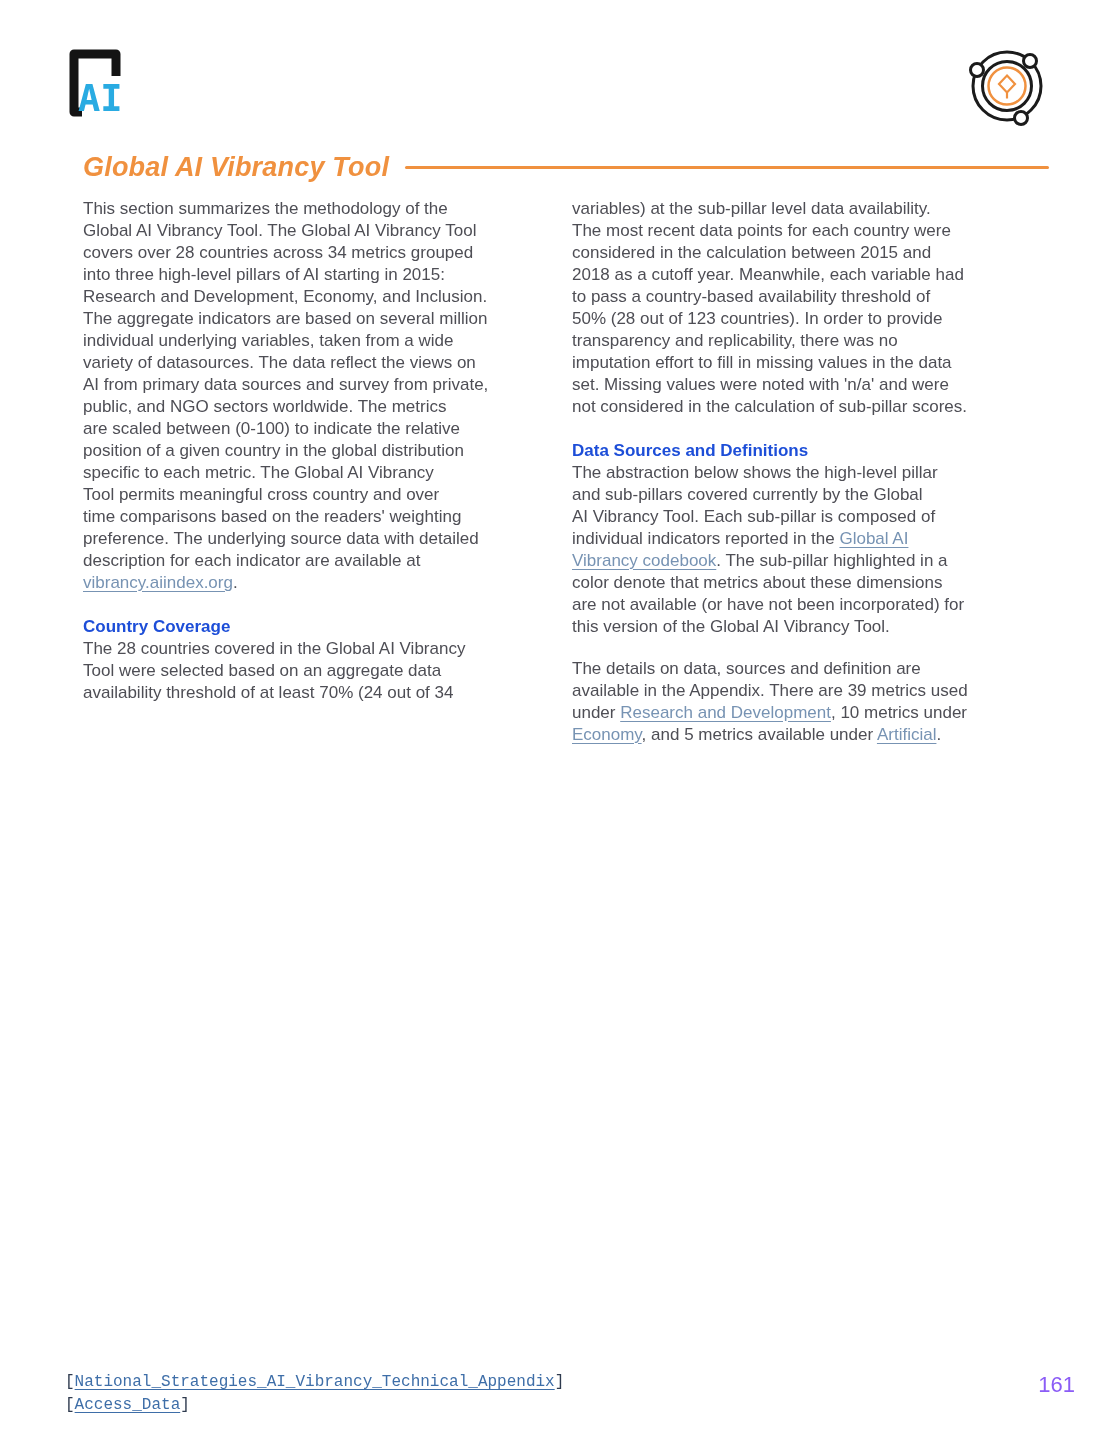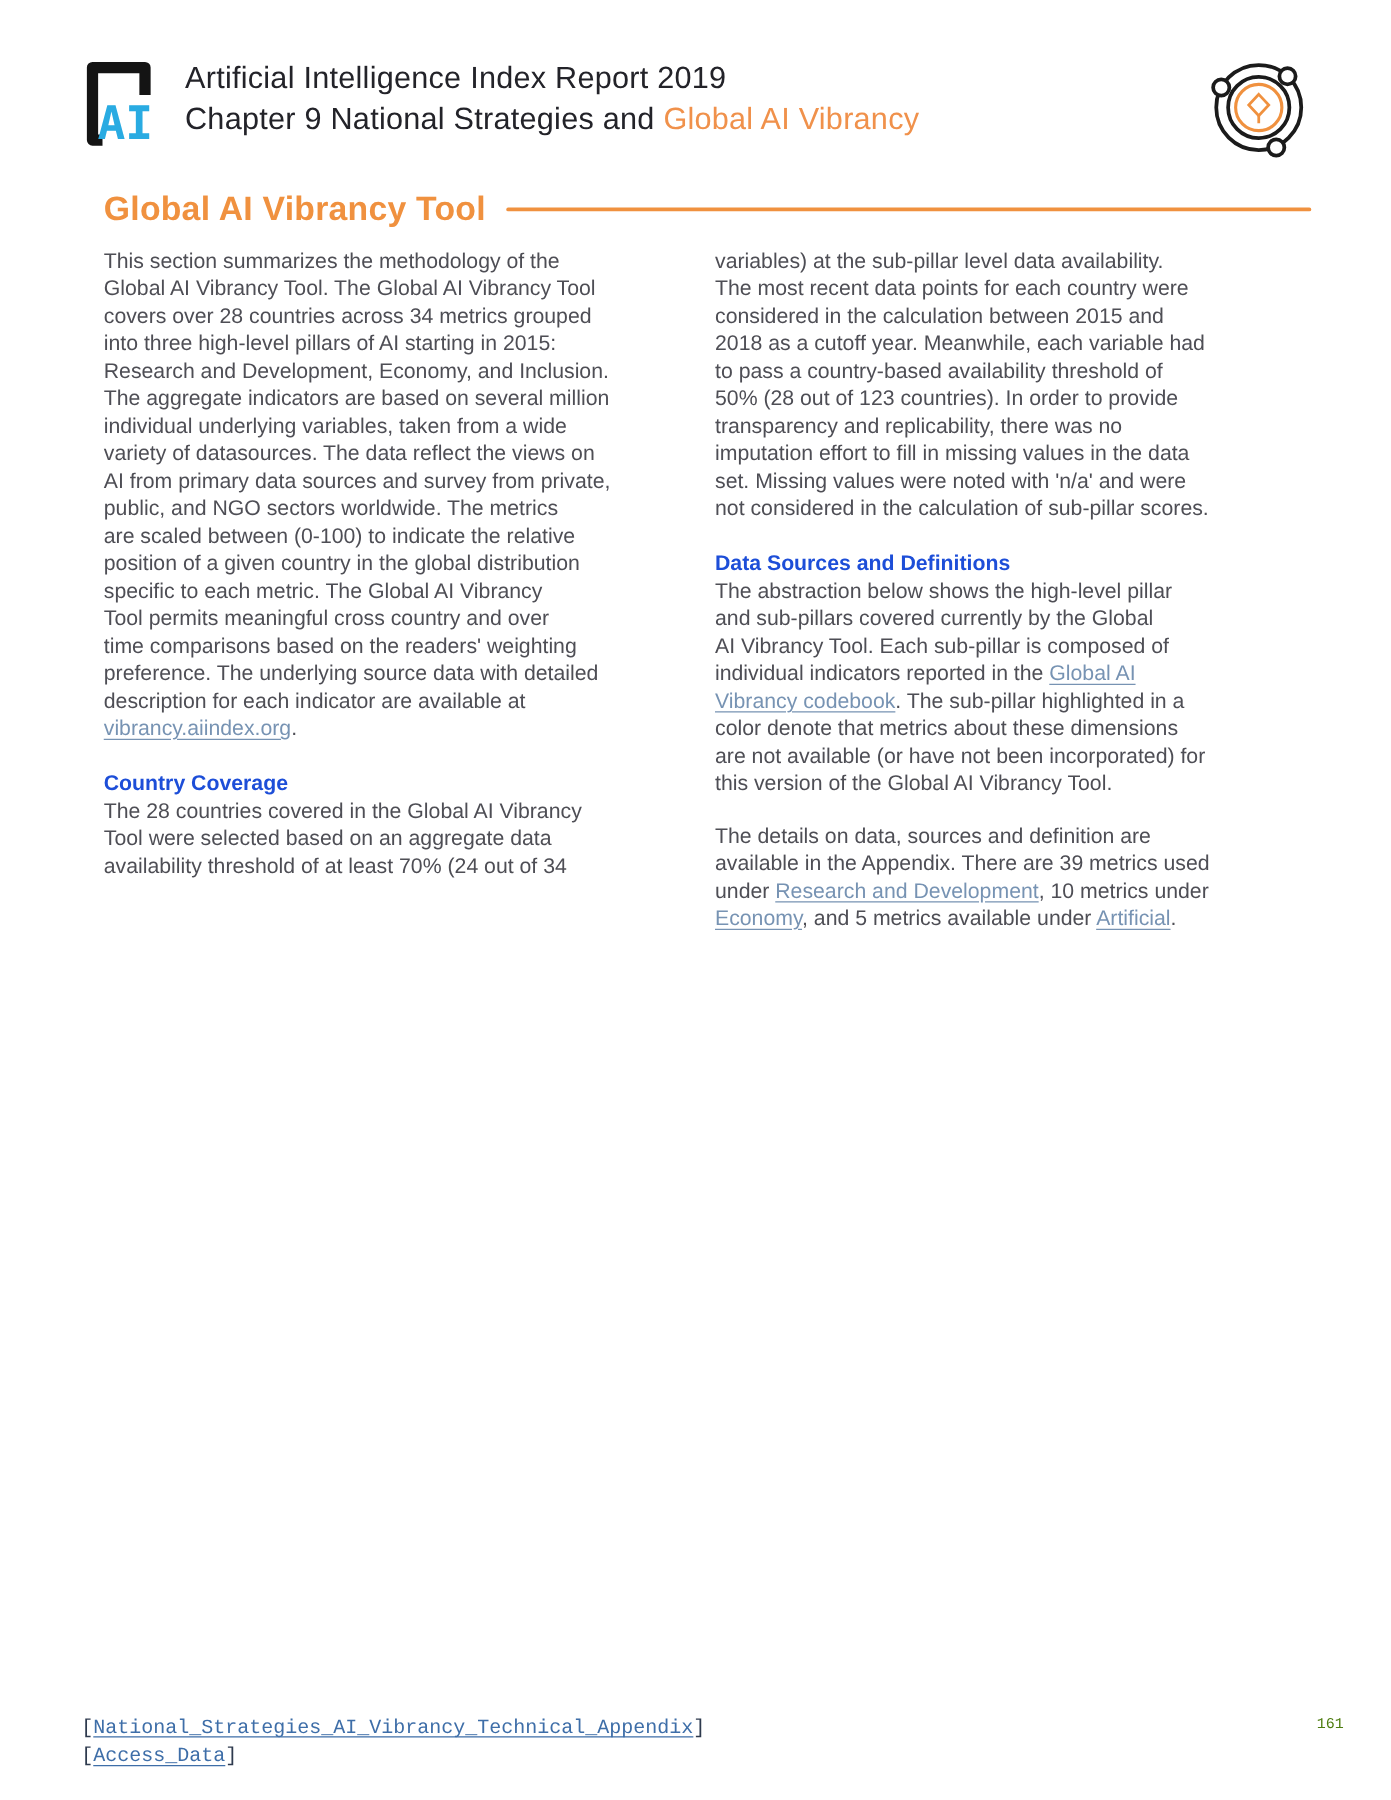--- a/index.html
+++ b/index.html
@@ -12,56 +12,52 @@
 
   
   .logo{position:absolute;left:60px;top:43px;width:66px;height:74px;}
   .header-text{position:absolute;left:148px;top:46px;font-size:24.5px;line-height:33px;color:#232329;letter-spacing:.2px;}
   .h-title{white-space:nowrap;}
   .h-subtitle{white-space:nowrap;}
   .accent{color:#F0914B;}
   .emblem{position:absolute;left:955px;top:32px;width:104px;height:112px;}
 
   
-  .heading-row{position:absolute;left:83px;right:64px;top:152px;display:flex;align-items:center;gap:16px;}
+  .heading-row{position:absolute;left:83px;right:64px;top:152px;display:flex;align-items:center;gap:16px;font-style:italic;}
   .section-title{margin:0;font-size:27px;font-weight:bold;color:#F0913F;white-space:nowrap;letter-spacing:.2px;}
   .rule{flex:1;height:3px;background:#F0913F;border-radius:2px;}
 
   
   .col{position:absolute;top:198px;font-size:17px;line-height:22px;color:#4e4e55;}
   .col-left{left:83px;width:489px;}
   .col-right{left:572px;width:500px;}
   .para{margin:0;white-space:pre-line;}
   .subhead{margin-top:22px;font-weight:bold;color:#1d4ed8;}
   .p-gap{margin-top:20px;}
   .link{color:#7793B3;text-decoration:underline;text-underline-offset:3px;cursor:pointer;}
 
   
   .footer{position:absolute;left:65px;top:1371px;font-size:16px;line-height:23px;}
   .f-line{white-space:nowrap;font-family:Liberation Mono, monospace;}
   .bracket{color:#2E3A4E;}
   .flink{color:#3E6EA8;text-decoration:underline;text-underline-offset:3px;cursor:pointer;}
-  .page-num{position:absolute;right:38px;top:1372px;font-size:12px;color:#4d7c0f;font-family:Liberation Mono, monospace;}
+  .page-num{position:absolute;right:38px;top:1372px;font-size:22px;color:#8b5cf6;}
 </style>
 </head>
 <body>
 
 <div class="page">
 
   <div class="logo">
     <svg width="66" height="74" viewBox="0 0 66 74">
       <path d="M 22 69 L 14 69 L 14 11 L 56 11 L 56 33" fill="none" stroke="#141414" stroke-width="9" stroke-linejoin="round" stroke-linecap="butt"></path>
       <text x="18" y="68" font-family="'DejaVu Sans Mono', monospace" font-weight="bold" font-size="37" fill="#29ABE2">AI</text>
     </svg>
   </div>
 
-  <div class="header-text">
-    <div class="h-title">Artificial Intelligence Index Report 2019</div>
-    <div class="h-subtitle"><span>Chapter 9 National Strategies and </span><span class="accent">Global AI Vibrancy</span></div>
-  </div>
 
   <div class="emblem">
     <svg width="104" height="112" viewBox="0 0 104 112">
       <circle cx="52" cy="54" r="34" fill="none" stroke="#1b1b1b" stroke-width="3"></circle>
       <circle cx="52" cy="54" r="24.5" fill="none" stroke="#1b1b1b" stroke-width="3"></circle>
       <circle cx="52" cy="54" r="18.5" fill="none" stroke="#F0913F" stroke-width="2.5"></circle>
       <path d="M 52 43.5 L 60 52 L 52 60.5 L 44 52 Z" fill="none" stroke="#F0913F" stroke-width="2.2" stroke-linejoin="miter"></path>
       <line x1="52" y1="60.5" x2="52" y2="66.5" stroke="#F0913F" stroke-width="2.2"></line>
       <circle cx="75" cy="29" r="6.5" fill="#ffffff" stroke="#1b1b1b" stroke-width="3"></circle>
       <circle cx="22" cy="38" r="6.5" fill="#ffffff" stroke="#1b1b1b" stroke-width="3"></circle>

